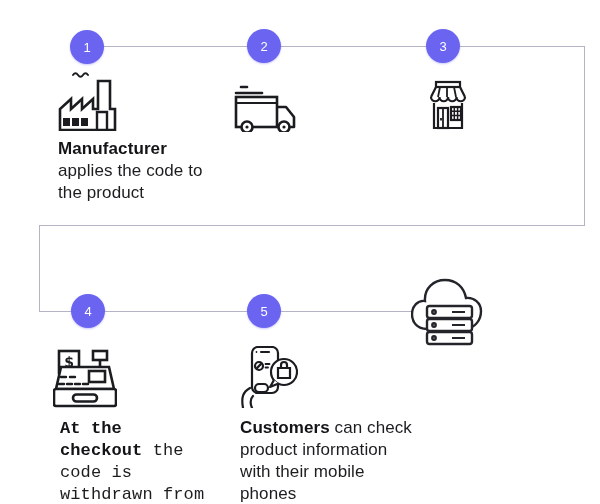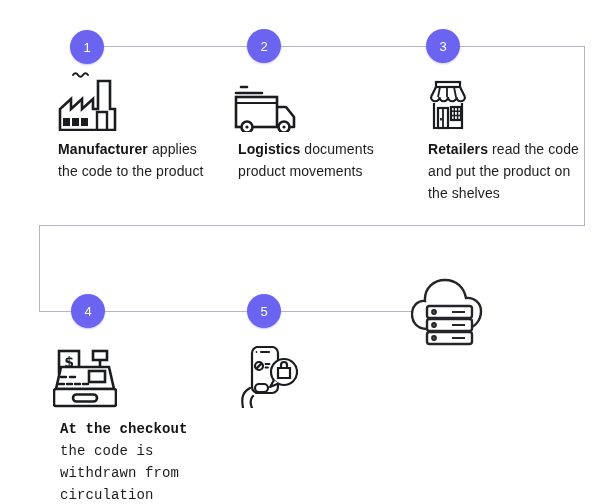--- a/index.html
+++ b/index.html
@@ -9,21 +9,21 @@
   }
   .line{position:absolute;background:#b5b3c6;}
   .badge{
     position:absolute;width:34px;height:34px;border-radius:50%;
     background:#6a64f0;color:#ffffff;font-size:13px;
     display:flex;align-items:center;justify-content:center;
     box-shadow:0 1px 2px rgba(106,100,240,0.35);
   }
   .icon{position:absolute;}
   .icon svg{display:block;}
-  .desc{position:absolute;margin:0;font-size:14px;line-height:22px;color:#1d1d20;letter-spacing:.1px;}
+  .desc{position:absolute;margin:0;font-size:17px;line-height:22px;color:#1d1d20;letter-spacing:.1px;}
   .desc b{font-weight:bold;color:#141417;}
 
   
   #badge1{left:70px;top:30px;}
   #badge2{left:247px;top:29px;}
   #badge3{left:426px;top:29px;}
   #badge4{left:71px;top:294px;}
   #badge5{left:247px;top:294px;}
 
   
@@ -146,17 +146,16 @@
       <circle cx="23" cy="35" r="1.7"></circle>
         <path d="M41 35 h13" stroke-width="2"></path>
       <circle cx="23" cy="48" r="1.7"></circle>
         <path d="M41 48 h13" stroke-width="2"></path>
       <circle cx="23" cy="61" r="1.7"></circle>
         <path d="M41 61 h13" stroke-width="2"></path>
     </svg>
   </div>
 
   <p class="desc" id="desc1"><b>Manufacturer</b><span> applies the code to the product</span></p>
-  <p class="desc" id="desc2"><b>Logistics</b><span> documents product movements</span></p>
-  <p class="desc" id="desc3"><b>Retailers</b><span> read the code and put the product on the shelves</span></p>
   <p class="desc" id="desc4"><b>At the checkout</b><span> the code is withdrawn from circulation</span></p>
+  <p class="desc" id="desc5"><b>Customers</b><span> can check product information with their mobile phones</span></p>
 
 </div>
 
 </body></html>

